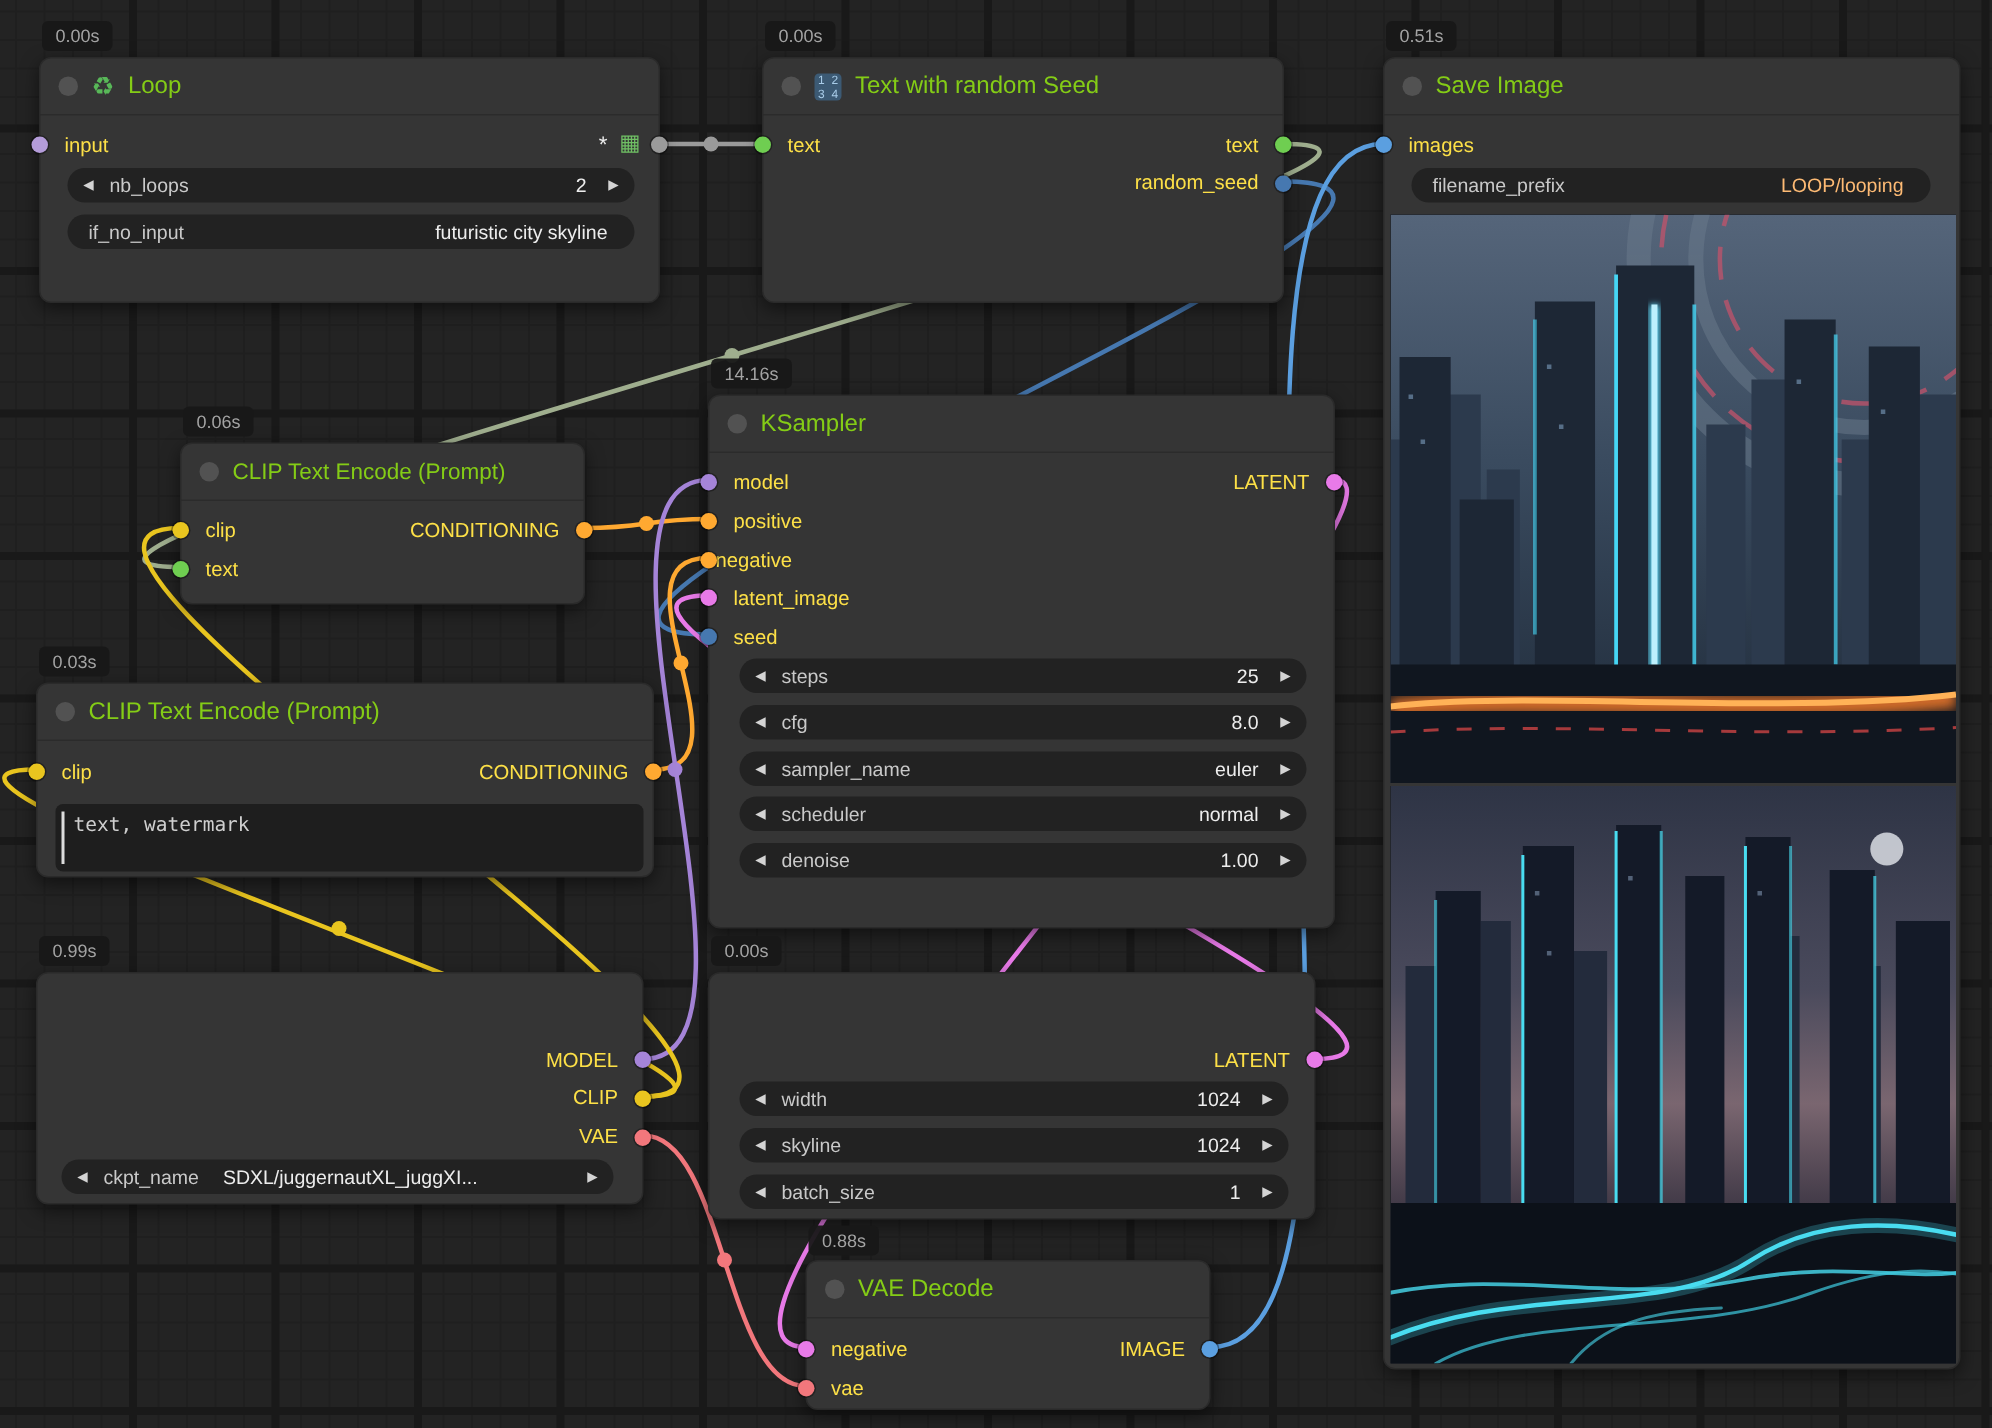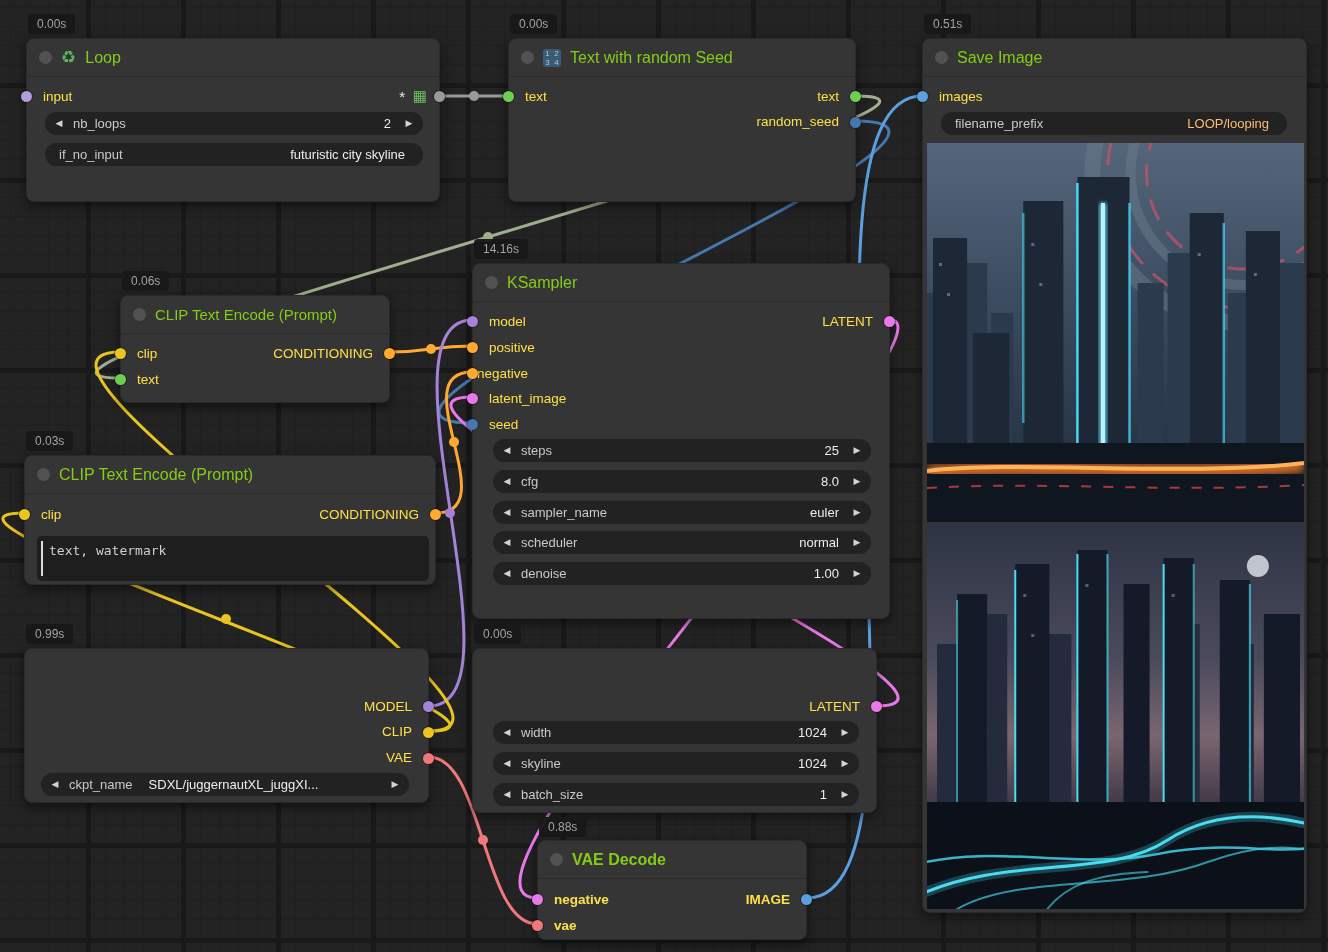--- a/index.html
+++ b/index.html
@@ -237,21 +237,21 @@
     </div>
     <div class="widget" style="left:20px;top:134px;width:366px;">
       <span class="warrow">◀</span>
       <span class="wname">batch_size</span>
       <span class="wval">1</span>
       <span class="warrow">▶</span>
     </div>
   </div>
 
   <div class="badge" style="left:539px;top:817px;">0.88s</div>
-  <div class="node" style="left:537px;top:840px;width:270px;height:100px;font-weight:bold;">
+  <div class="node" style="left:537px;top:840px;width:270px;height:100px;">
     <div class="node-header">
       <span class="collapse-dot"></span>
       <span class="node-title">VAE Decode</span>
     </div>
     <span class="pdot" style="left: -6px; top: 53px; background-color: rgb(232, 122, 232);"></span>
     <span class="plabel" style="left:16px;top:51px;">negative</span>
     <span class="plabel" style="right:16px;top:51px;">IMAGE</span>
     <span class="pdot" style="right: -6px; top: 53px; background-color: rgb(91, 159, 224);"></span>
     <span class="pdot" style="left: -6px; top: 79px; background-color: rgb(242, 119, 124);"></span>
     <span class="plabel" style="left:16px;top:77px;">vae</span>

